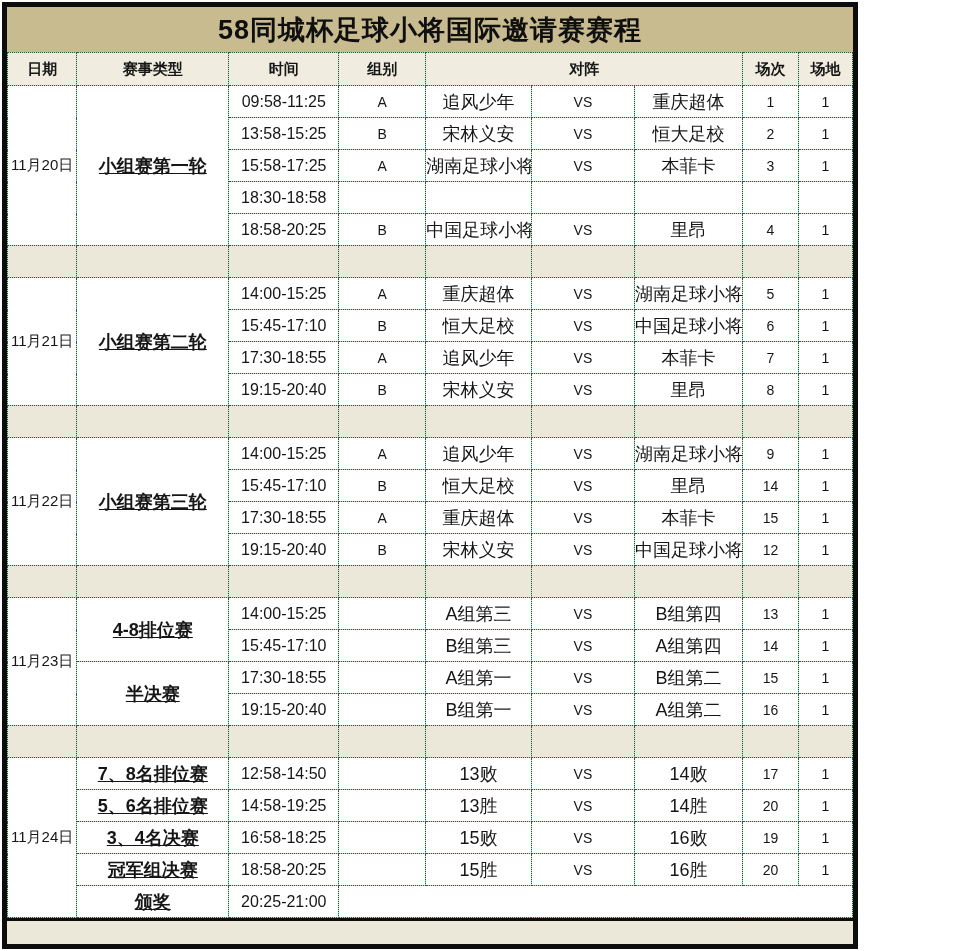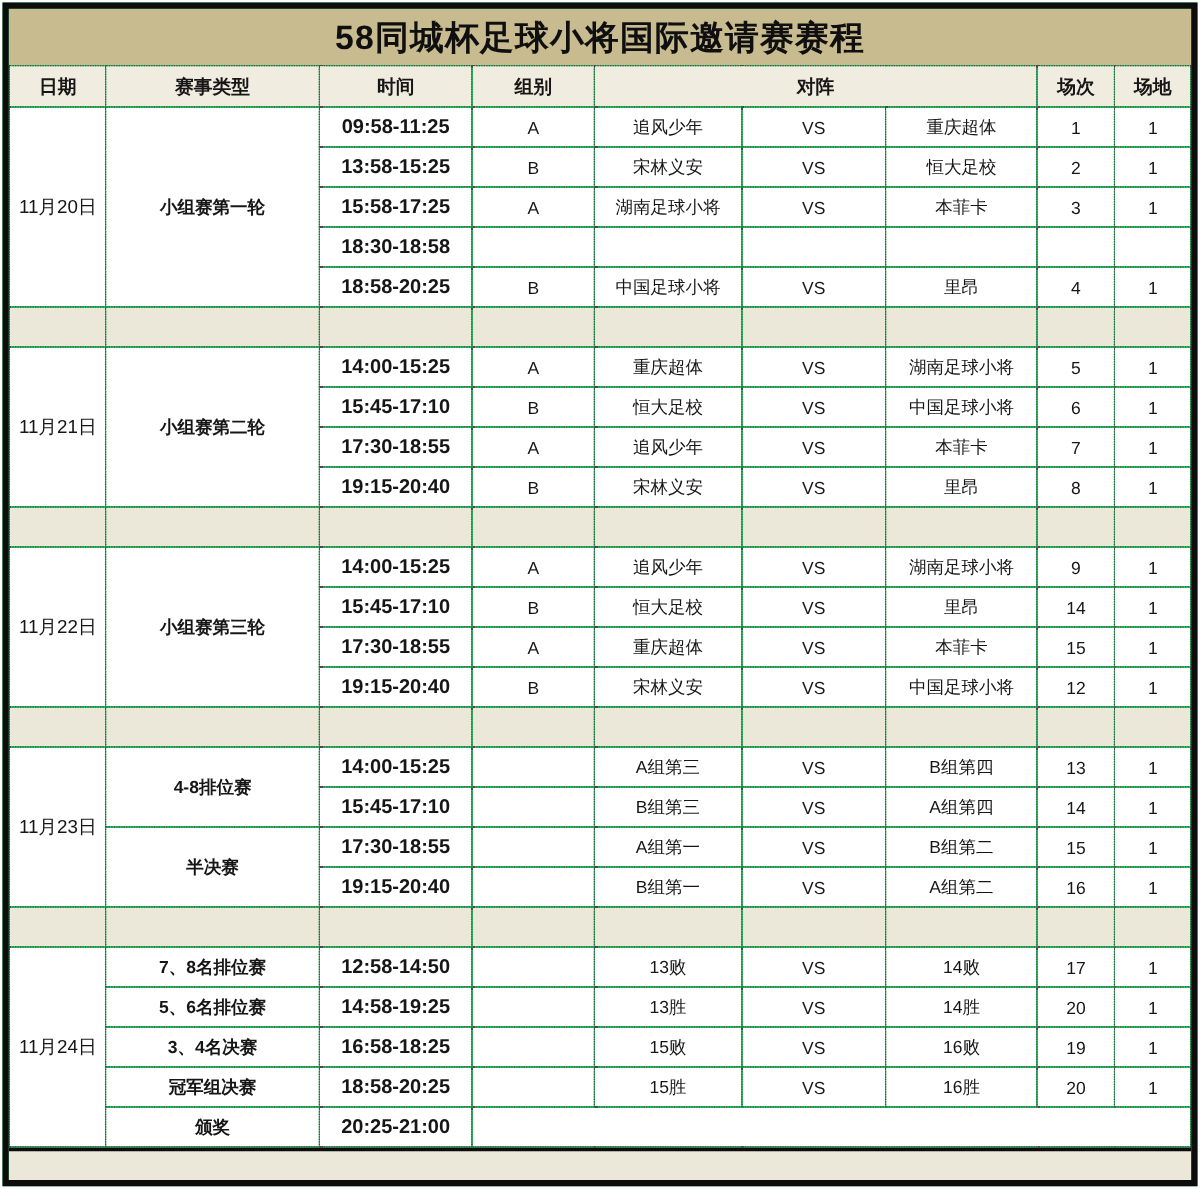--- a/index.html
+++ b/index.html
@@ -11,25 +11,25 @@
   .page {
     position: relative;
     width: 960px;
     height: 951px;
     background: #ffffff;
   }
   .frame {
     position: absolute;
     left: 2px;
     top: 2px;
-    width: 956px;
+    width: 856px;
     height: 947px;
     box-sizing: border-box;
     border: 5px solid var(--frame-color, #0d0d0d);
-    background: #22c55e;
+    background: #86efac;
     overflow: hidden;
   }
   .title-bar {
     height: 45px;
     background: var(--title-bg, #c7bb8f);
     display: flex;
     align-items: center;
     justify-content: center;
     font-size: 27px;
     font-weight: bold;
@@ -53,24 +53,24 @@
   thead th {
     background: var(--header-bg, #f0ecdf);
     height: 32px;
     font-size: 15px;
     font-weight: bold;
     margin-top: 24px;
   }
   tr.data-row { height: 32px; background: #ffffff; }
   tr.spacer-row td { background: var(--spacer-bg, #ebe8da); height: 31px; }
   td.date-cell   { font-weight: normal; font-size: 15px; }
-  td.type-cell   { font-weight: bold; font-size: 14px; }
-  td.time-cell   { font-weight: bold; font-size: 16px; }
+  td.type-cell   { font-weight: bold; font-size: 18px; text-decoration: underline; }
+  td.time-cell   { font-weight: normal; font-size: 16px; }
   td.group-cell  { font-size: 14px; }
-  td.team-cell   { font-size: 14px; }
+  td.team-cell   { font-size: 18px; }
   td.vs-cell     { font-size: 14px; }
   td.num-cell    { font-size: 14px; }
   .bottom-band {
     height: 24px;
     background: var(--spacer-bg, #ebe8da);
     border-top: 3px solid var(--frame-color, #0d0d0d);
   }
 </style>
 </head>
 <body>

